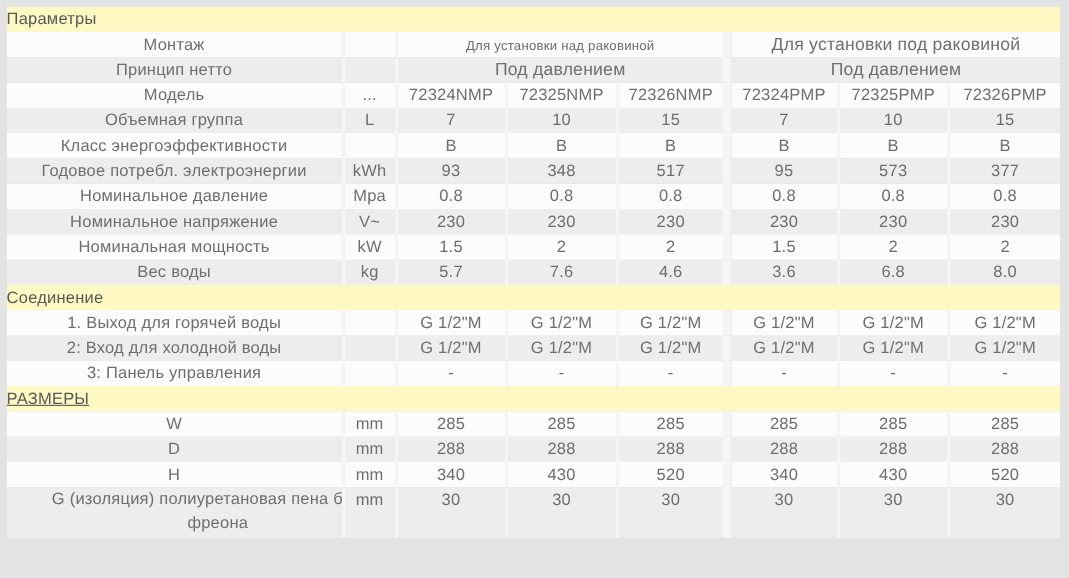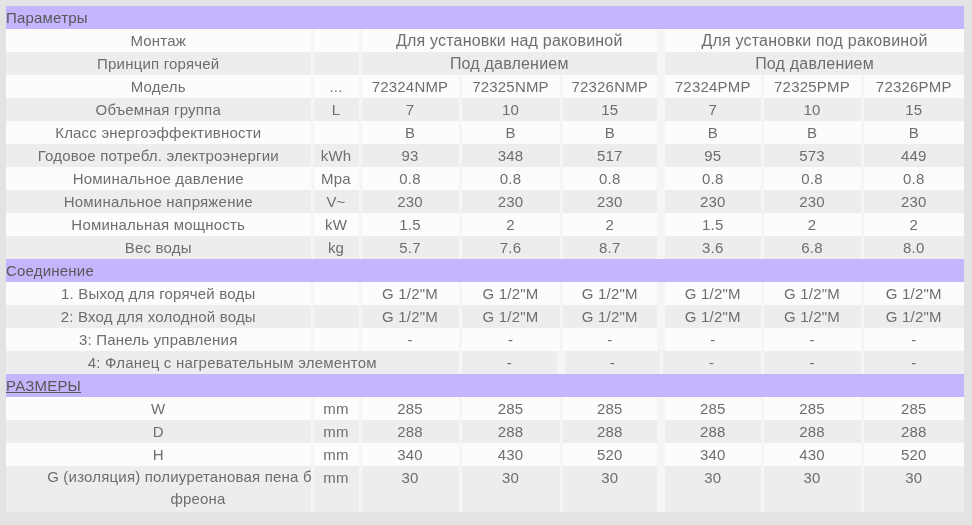--- a/index.html
+++ b/index.html
@@ -21,21 +21,21 @@
     font-size:15px;
     color:#6e6e6e;
     letter-spacing:0.2px;
     white-space:nowrap;
     overflow:hidden;
     vertical-align:middle;
   }
   tr.w  td{background:#fcfcfc;}
   tr.s  td{background:#ededed;}
   tr.band td{
-    background:#c4b5fd;
+    background:#fef9c3;
     color:#585858;
   }
   .lbl{
     text-align:center;
     padding-left:9px;
     font-size:16px;
   }
   .u,.v{
     text-align:center;
     border-left:3px solid #f5f5f5;
@@ -82,26 +82,26 @@
   </colgroup>
 
   <tbody>
       <tr class="band">
     <td colspan="8" class="band-title">Параметры</td>
   </tr>
 
   <tr class="w">
     <td class="lbl">Монтаж</td>
     <td class="u"></td>
-    <td class="v" colspan="3" style="font-size:16px">Для установки над раковиной</td>
+    <td class="v" colspan="3" style="font-size:12px">Для установки над раковиной</td>
     <td class="v gd" colspan="3" style="font-size:16px">Для установки под раковиной</td>
   </tr>
 
   <tr class="s">
-    <td class="lbl">Принцип горячей</td>
+    <td class="lbl">Принцип нетто</td>
     <td class="u"></td>
     <td class="v" colspan="3" style="font-size:16px">Под давлением</td>
     <td class="v gd" colspan="3" style="font-size:16px">Под давлением</td>
   </tr>
 
   <tr class="w">
     <td class="lbl">Модель</td>
     <td class="u">...</td>
     <td class="v">72324NMP</td>
     <td class="v">72325NMP</td>
@@ -134,21 +134,21 @@
   </tr>
 
   <tr class="s">
     <td class="lbl">Годовое потребл. электроэнергии</td>
     <td class="u">kWh</td>
     <td class="v">93</td>
     <td class="v">348</td>
     <td class="v">517</td>
     <td class="v gd">95</td>
     <td class="v">573</td>
-    <td class="v">449</td>
+    <td class="v">377</td>
   </tr>
 
   <tr class="w">
     <td class="lbl">Номинальное давление</td>
     <td class="u">Mpa</td>
     <td class="v">0.8</td>
     <td class="v">0.8</td>
     <td class="v">0.8</td>
     <td class="v gd">0.8</td>
     <td class="v">0.8</td>
@@ -175,21 +175,21 @@
     <td class="v gd">1.5</td>
     <td class="v">2</td>
     <td class="v">2</td>
   </tr>
 
   <tr class="s">
     <td class="lbl">Вес воды</td>
     <td class="u">kg</td>
     <td class="v">5.7</td>
     <td class="v">7.6</td>
-    <td class="v">8.7</td>
+    <td class="v">4.6</td>
     <td class="v gd">3.6</td>
     <td class="v">6.8</td>
     <td class="v">8.0</td>
   </tr>
 
   <tr class="band">
     <td colspan="8" class="band-title">Соединение</td>
   </tr>
 
   <tr class="w">
@@ -218,28 +218,20 @@
     <td class="lbl">3: Панель управления</td>
     <td class="u"></td>
     <td class="v">-</td>
     <td class="v">-</td>
     <td class="v">-</td>
     <td class="v gd">-</td>
     <td class="v">-</td>
     <td class="v">-</td>
   </tr>
 
-  <tr class="s">
-    <td class="lbl" colspan="3">4: Фланец с нагревательным элементом</td>
-    <td class="v">-</td>
-    <td class="v gd">-</td>
-    <td class="v">-</td>
-    <td class="v">-</td>
-    <td class="v">-</td>
-  </tr>
 
   <tr class="band">
     <td colspan="8" class="dims-title">РАЗМЕРЫ</td>
   </tr>
 
   <tr class="w">
     <td class="lbl">W</td>
     <td class="u">mm</td>
     <td class="v">285</td>
     <td class="v">285</td>

